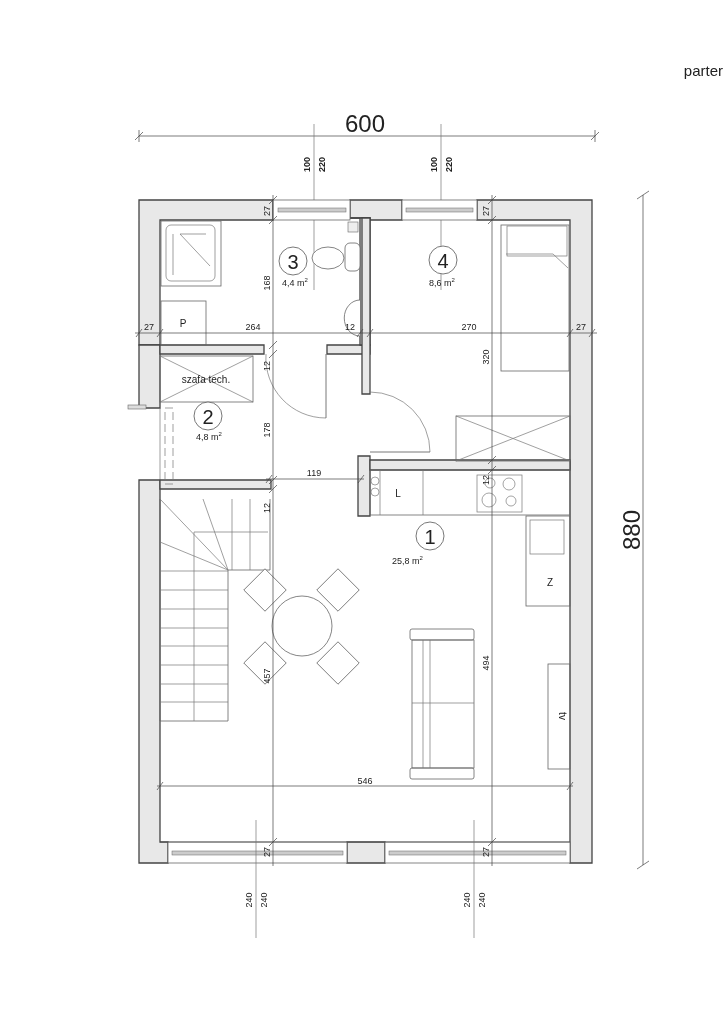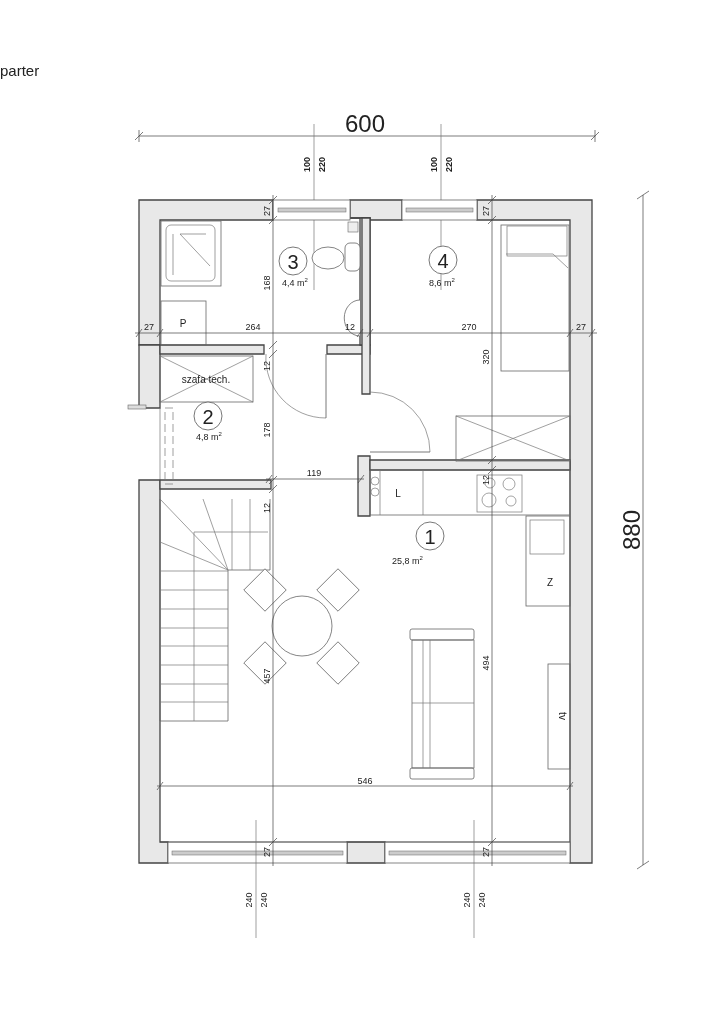--- a/index.html
+++ b/index.html
@@ -1,18 +1,18 @@
 <!DOCTYPE html>
 <html><head>
 <meta charset="utf-8">
 <style>
   html,body{margin:0;padding:0;background:#fff;}
   body{width:723px;height:1024px;position:relative;overflow:hidden;font-family:"Liberation Sans",sans-serif;}
   svg{position:absolute;left:0;top:0;}
-  .title{position:absolute;top:62px;left:0;width:723px;text-align:left;font-size:15px;color:#222;}
+  .title{position:absolute;top:62px;left:0;width:723px;text-align:right;font-size:15px;color:#222;}
   .wall{fill:#e8e8e8;stroke:#444;stroke-width:1.3;}
   .ln{stroke:#555;stroke-width:0.8;fill:none;}
   .thin{stroke:#777;stroke-width:0.7;fill:none;}
   .dim{stroke:#444;stroke-width:0.7;fill:none;}
   .lbl{font-family:"Liberation Sans",sans-serif;fill:#222;}
 </style>
 </head>
 <body>
 
 <div class="title">parter</div>

